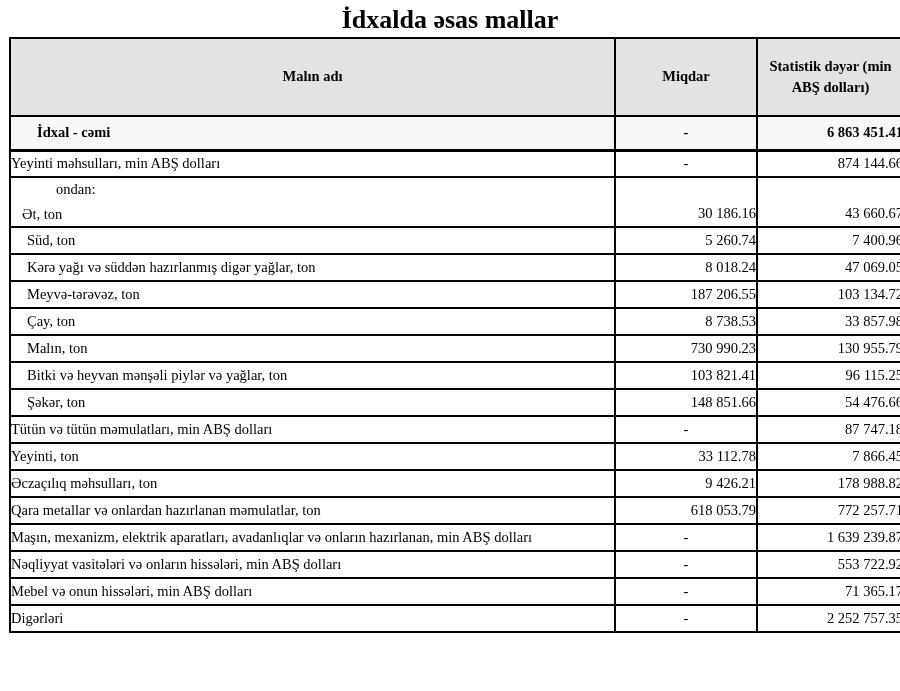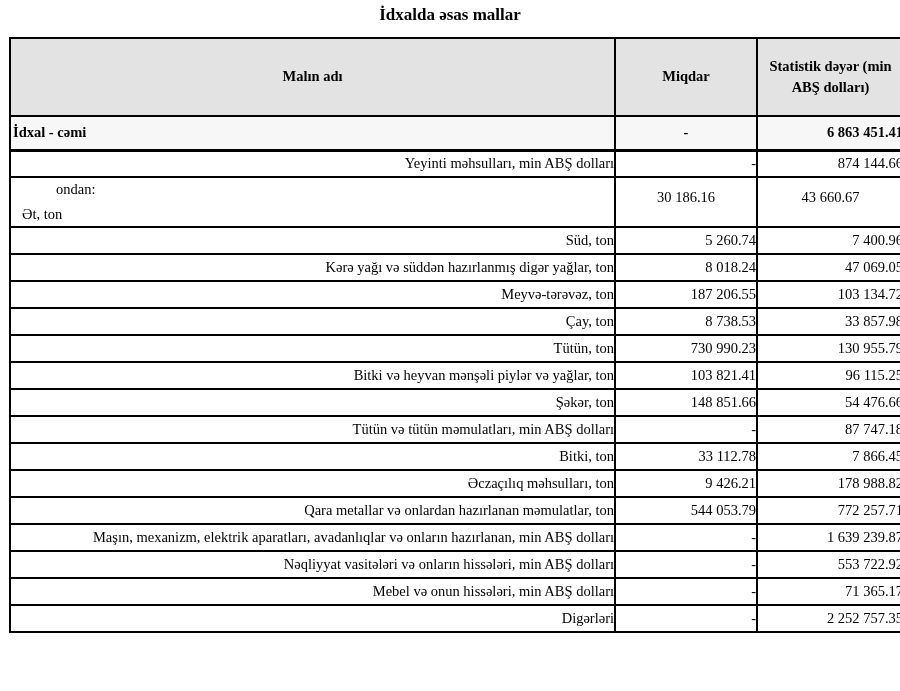--- a/index.html
+++ b/index.html
@@ -12,21 +12,21 @@
   }
   .page {
     width: 900px;
     height: 691px;
     overflow: hidden;
     position: relative;
   }
   .title {
     text-align: center;
     font-weight: bold;
-    font-size: 17px;
+    font-size: 26px;
     padding-top: 5px;
     height: 37px;
     box-sizing: border-box;
   }
   table.main {
     border-collapse: collapse;
     table-layout: fixed;
     margin-left: 9px;
     width: 894px;
   }
@@ -51,37 +51,37 @@
     line-height: 1.45;
     padding: 0 12px;
     border-bottom: 3px solid #000000;
   }
   tr.row-total td {
     background: #f7f7f7;
     font-weight: bold;
     height: 34px;
     border-bottom: 3px solid #000000;
   }
-  tr.row td { height: 27px; text-align: right; }
+  tr.row td { height: 27px; }
   tr.row-combined td { height: 50px; }
   td.name {
     text-align: left;
     padding-left: 5px;
     white-space: nowrap;
   }
-  td.name.pad { padding-left: 2px; font-family: Liberation Serif, serif; }
-  td.name.indent { }
+  td.name.pad { padding-left: 26px; font-family: Liberation Serif, serif; }
+  td.name.indent { padding-left: 16px; }
   td.num {
     text-align: right;
     padding-right: 12px;
   }
   td.dash {
     text-align: center;
   }
-  tr.row-combined td.num { vertical-align: bottom; padding-bottom: 20px; text-align: center; }
+  tr.row-combined td.num { vertical-align: bottom; padding-bottom: 4px; }
   tr.row-combined td.name { vertical-align: top; }
   .group-label {
     padding-left: 45px;
     padding-top: 3px;
     height: 22px;
   }
   .sub-line {
     padding-left: 11px;
     padding-top: 3px;
   }
@@ -141,52 +141,52 @@
         <td class="name indent">Meyvə-tərəvəz, ton</td>
         <td class="num">187 206.55</td>
         <td class="num">103 134.72</td>
       </tr>
       <tr class="row">
         <td class="name indent">Çay, ton</td>
         <td class="num">8 738.53</td>
         <td class="num">33 857.98</td>
       </tr>
       <tr class="row">
-        <td class="name indent">Tütün, ton</td>
+        <td class="name indent">Malın, ton</td>
         <td class="num">730 990.23</td>
         <td class="num">130 955.79</td>
       </tr>
       <tr class="row">
         <td class="name indent">Bitki və heyvan mənşəli piylər və yağlar, ton</td>
         <td class="num">103 821.41</td>
         <td class="num">96 115.25</td>
       </tr>
       <tr class="row">
         <td class="name indent">Şəkər, ton</td>
         <td class="num">148 851.66</td>
         <td class="num">54 476.66</td>
       </tr>
       <tr class="row">
         <td class="name">Tütün və tütün məmulatları, min ABŞ dolları</td>
         <td class="dash">-</td>
         <td class="num">87 747.18</td>
       </tr>
       <tr class="row">
-        <td class="name">Bitki, ton</td>
+        <td class="name">Yeyinti, ton</td>
         <td class="num">33 112.78</td>
         <td class="num">7 866.45</td>
       </tr>
       <tr class="row">
         <td class="name">Əczaçılıq məhsulları, ton</td>
         <td class="num">9 426.21</td>
         <td class="num">178 988.82</td>
       </tr>
       <tr class="row">
         <td class="name">Qara metallar və onlardan hazırlanan məmulatlar, ton</td>
-        <td class="num">544 053.79</td>
+        <td class="num">618 053.79</td>
         <td class="num">772 257.71</td>
       </tr>
       <tr class="row">
         <td class="name">Maşın, mexanizm, elektrik aparatları, avadanlıqlar və onların hazırlanan, min ABŞ dolları</td>
         <td class="dash">-</td>
         <td class="num">1 639 239.87</td>
       </tr>
       <tr class="row">
         <td class="name">Nəqliyyat vasitələri və onların hissələri, min ABŞ dolları</td>
         <td class="dash">-</td>

